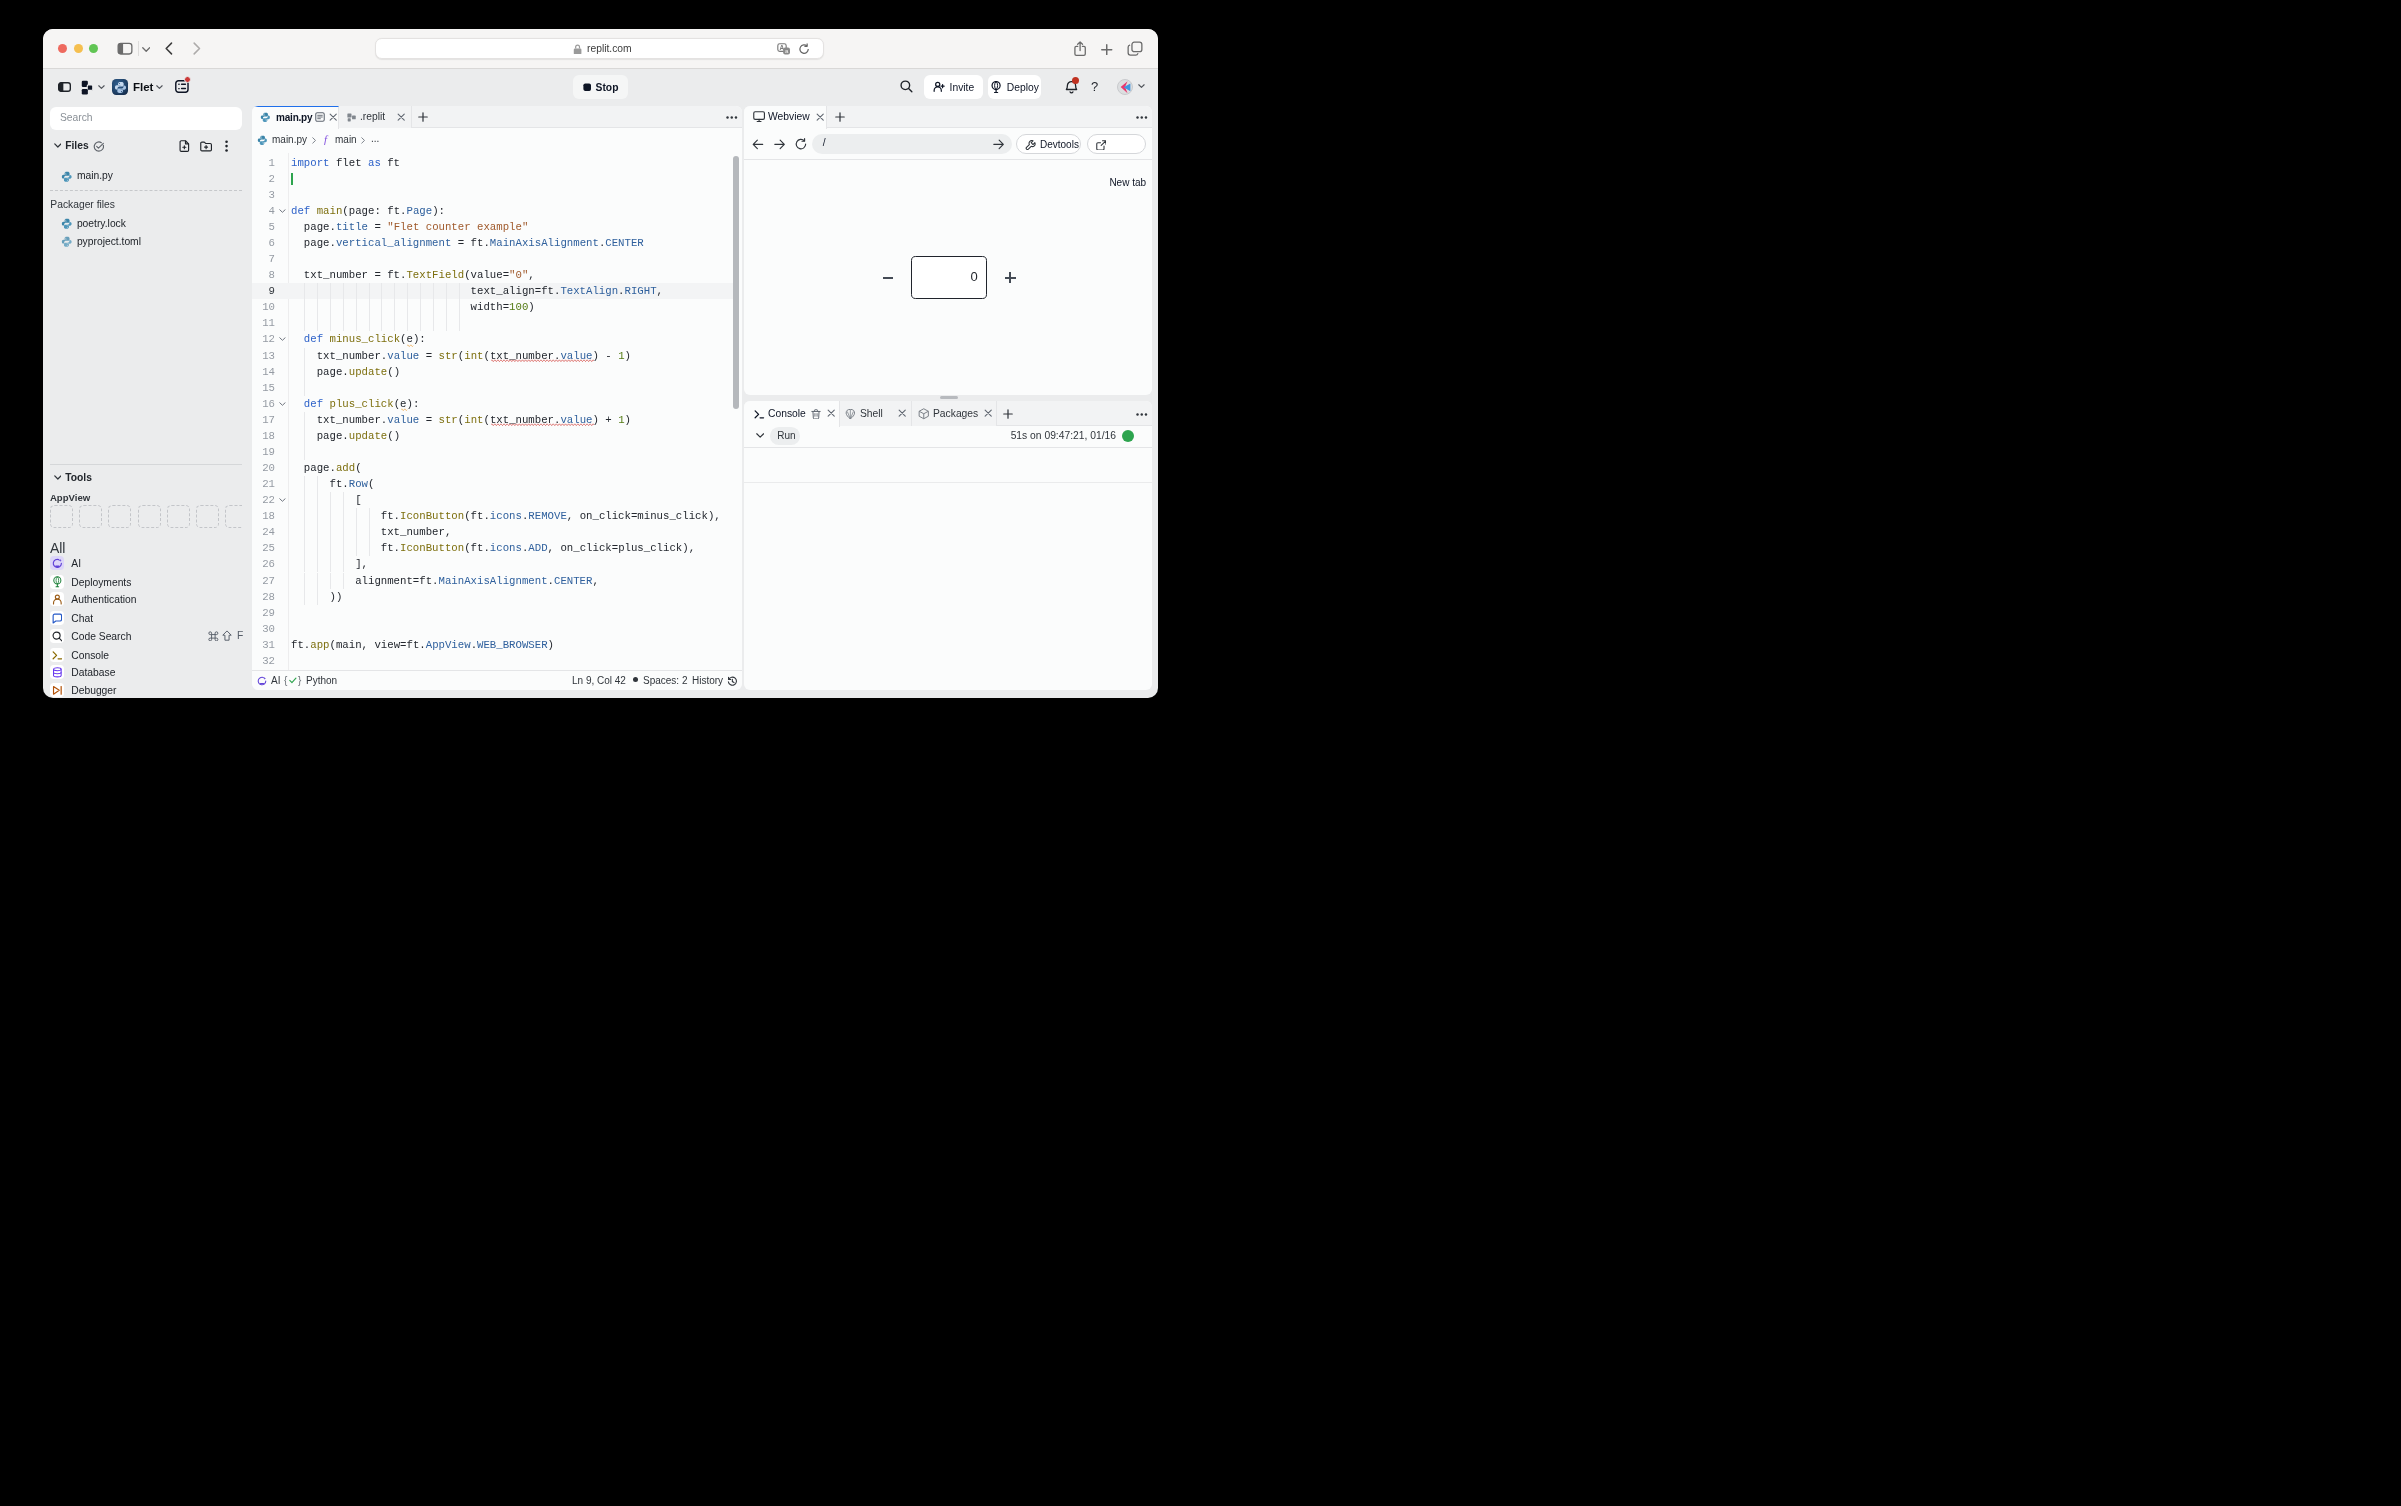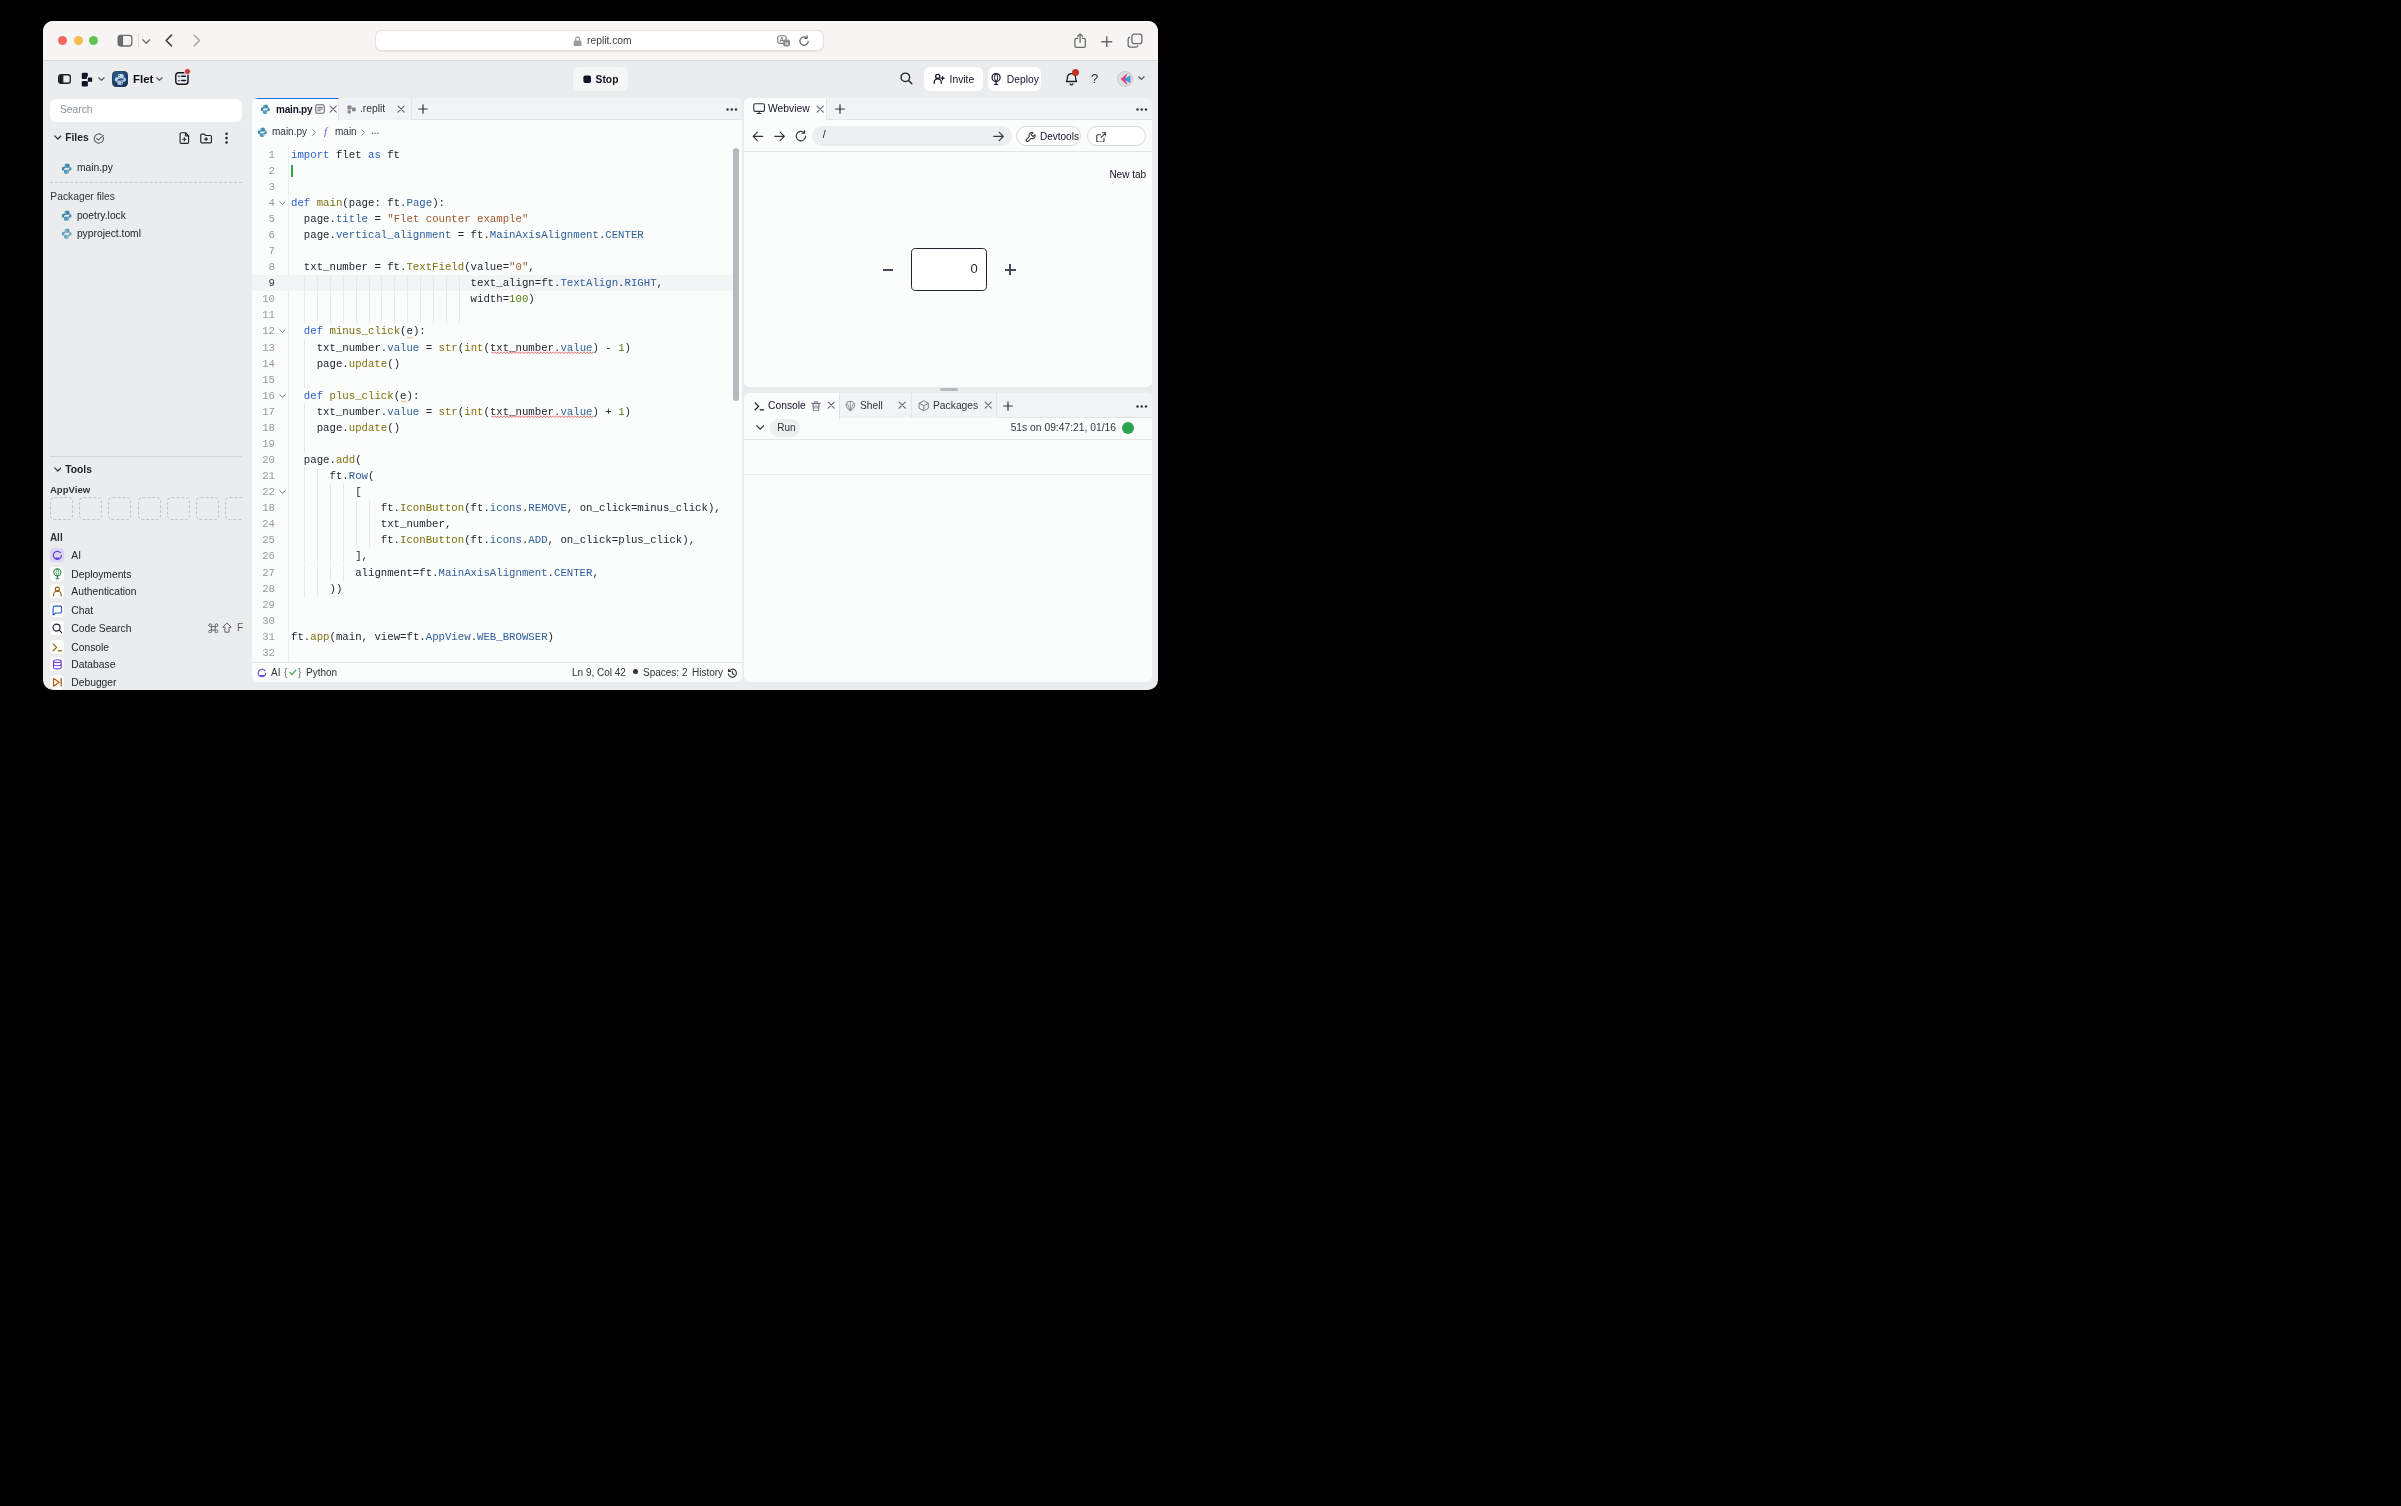--- a/index.html
+++ b/index.html
@@ -1,19 +1,19 @@
 <!DOCTYPE html>
 <html style="font-size:12.2px"><head>
 <meta charset="utf-8">
 <style>
 * { margin:0; padding:0; box-sizing:border-box; }
 html,body { width:1201px; height:753px; background:#000; overflow:hidden;
   font-family:"Liberation Sans", sans-serif; }
 .abs { position:absolute; }
-#win { position:absolute; left:43px; top:21px; width:1115px; height:669px;
+#win { position:absolute; left:43px; top:29px; width:1115px; height:669px;
   background:#ebeced; border-radius:10px; overflow:hidden; }
 
 #sftb { position:absolute; left:0; top:0; width:1115px; height:40px;
   background:#f6f5f4; border-bottom:0.8px solid #d9d8d7; }
 .tl { position:absolute; top:15.3px; width:9.2px; height:9.2px; border-radius:50%; }
 #urlbar { position:absolute; left:332px; top:9.2px; width:449px; height:20.7px;
   background:#ffffff; border:0.8px solid #e4e2e1; border-radius:6.9px;
   box-shadow:0 0.4px 1.1px rgba(0,0,0,0.08); }
 .sficon { stroke:#6b6b6b; fill:none; stroke-width:1.7; stroke-linecap:round; stroke-linejoin:round; }
 
@@ -235,21 +235,21 @@
     <div class="abs" style="left:0; top:386px; font-size:9.6px; font-weight:700; color:#30353b;">AppView</div>
     <div class="abs" style="left:0; top:399px; width:192px; height:24px; overflow:hidden;">
       <div class="abs" style="left:0px; width:23px; height:23px; border:1.1px dashed #c3c5c9; border-radius:4.6px;"></div>
       <div class="abs" style="left:29px; width:23px; height:23px; border:1.1px dashed #c3c5c9; border-radius:4.6px;"></div>
       <div class="abs" style="left:58px; width:23px; height:23px; border:1.1px dashed #c3c5c9; border-radius:4.6px;"></div>
       <div class="abs" style="left:88px; width:23px; height:23px; border:1.1px dashed #c3c5c9; border-radius:4.6px;"></div>
       <div class="abs" style="left:117px; width:23px; height:23px; border:1.1px dashed #c3c5c9; border-radius:4.6px;"></div>
       <div class="abs" style="left:146px; width:23px; height:23px; border:1.1px dashed #c3c5c9; border-radius:4.6px;"></div>
       <div class="abs" style="left:175px; width:23px; height:23px; border:1.1px dashed #c3c5c9; border-radius:4.6px;"></div>
     </div>
-    <div class="abs" style="left:0; top:434px; font-size:10px; font-weight:700; color:#30353b;">All</div>
+    <div class="abs" style="left:0; top:434px; font-size:14px; font-weight:400; color:#30353b;">All</div>
     <div class="toolrow" style="top:448px;">
       <div class="toolbox" style="background:#ddd6f8;">
         <svg width="10.7" height="10.7" viewBox="0 0 14 14">
           <path d="M12.3 7 a5.3 5.3 0 1 1 -3.4 -4.9" stroke="#6142d8" fill="none" stroke-width="1.5" stroke-linecap="round"></path>
           <path d="M10.7 1.1 l.5 1.6 1.6 .5 -1.6 .5 -.5 1.6 -.5 -1.6 -1.6 -.5 1.6 -.5 z" fill="#6142d8"></path>
           <path d="M4.9 10.8 h4.2" stroke="#6142d8" stroke-width="1.8" stroke-linecap="round"></path>
         </svg>
       </div>
         <span>AI</span>
     </div>

